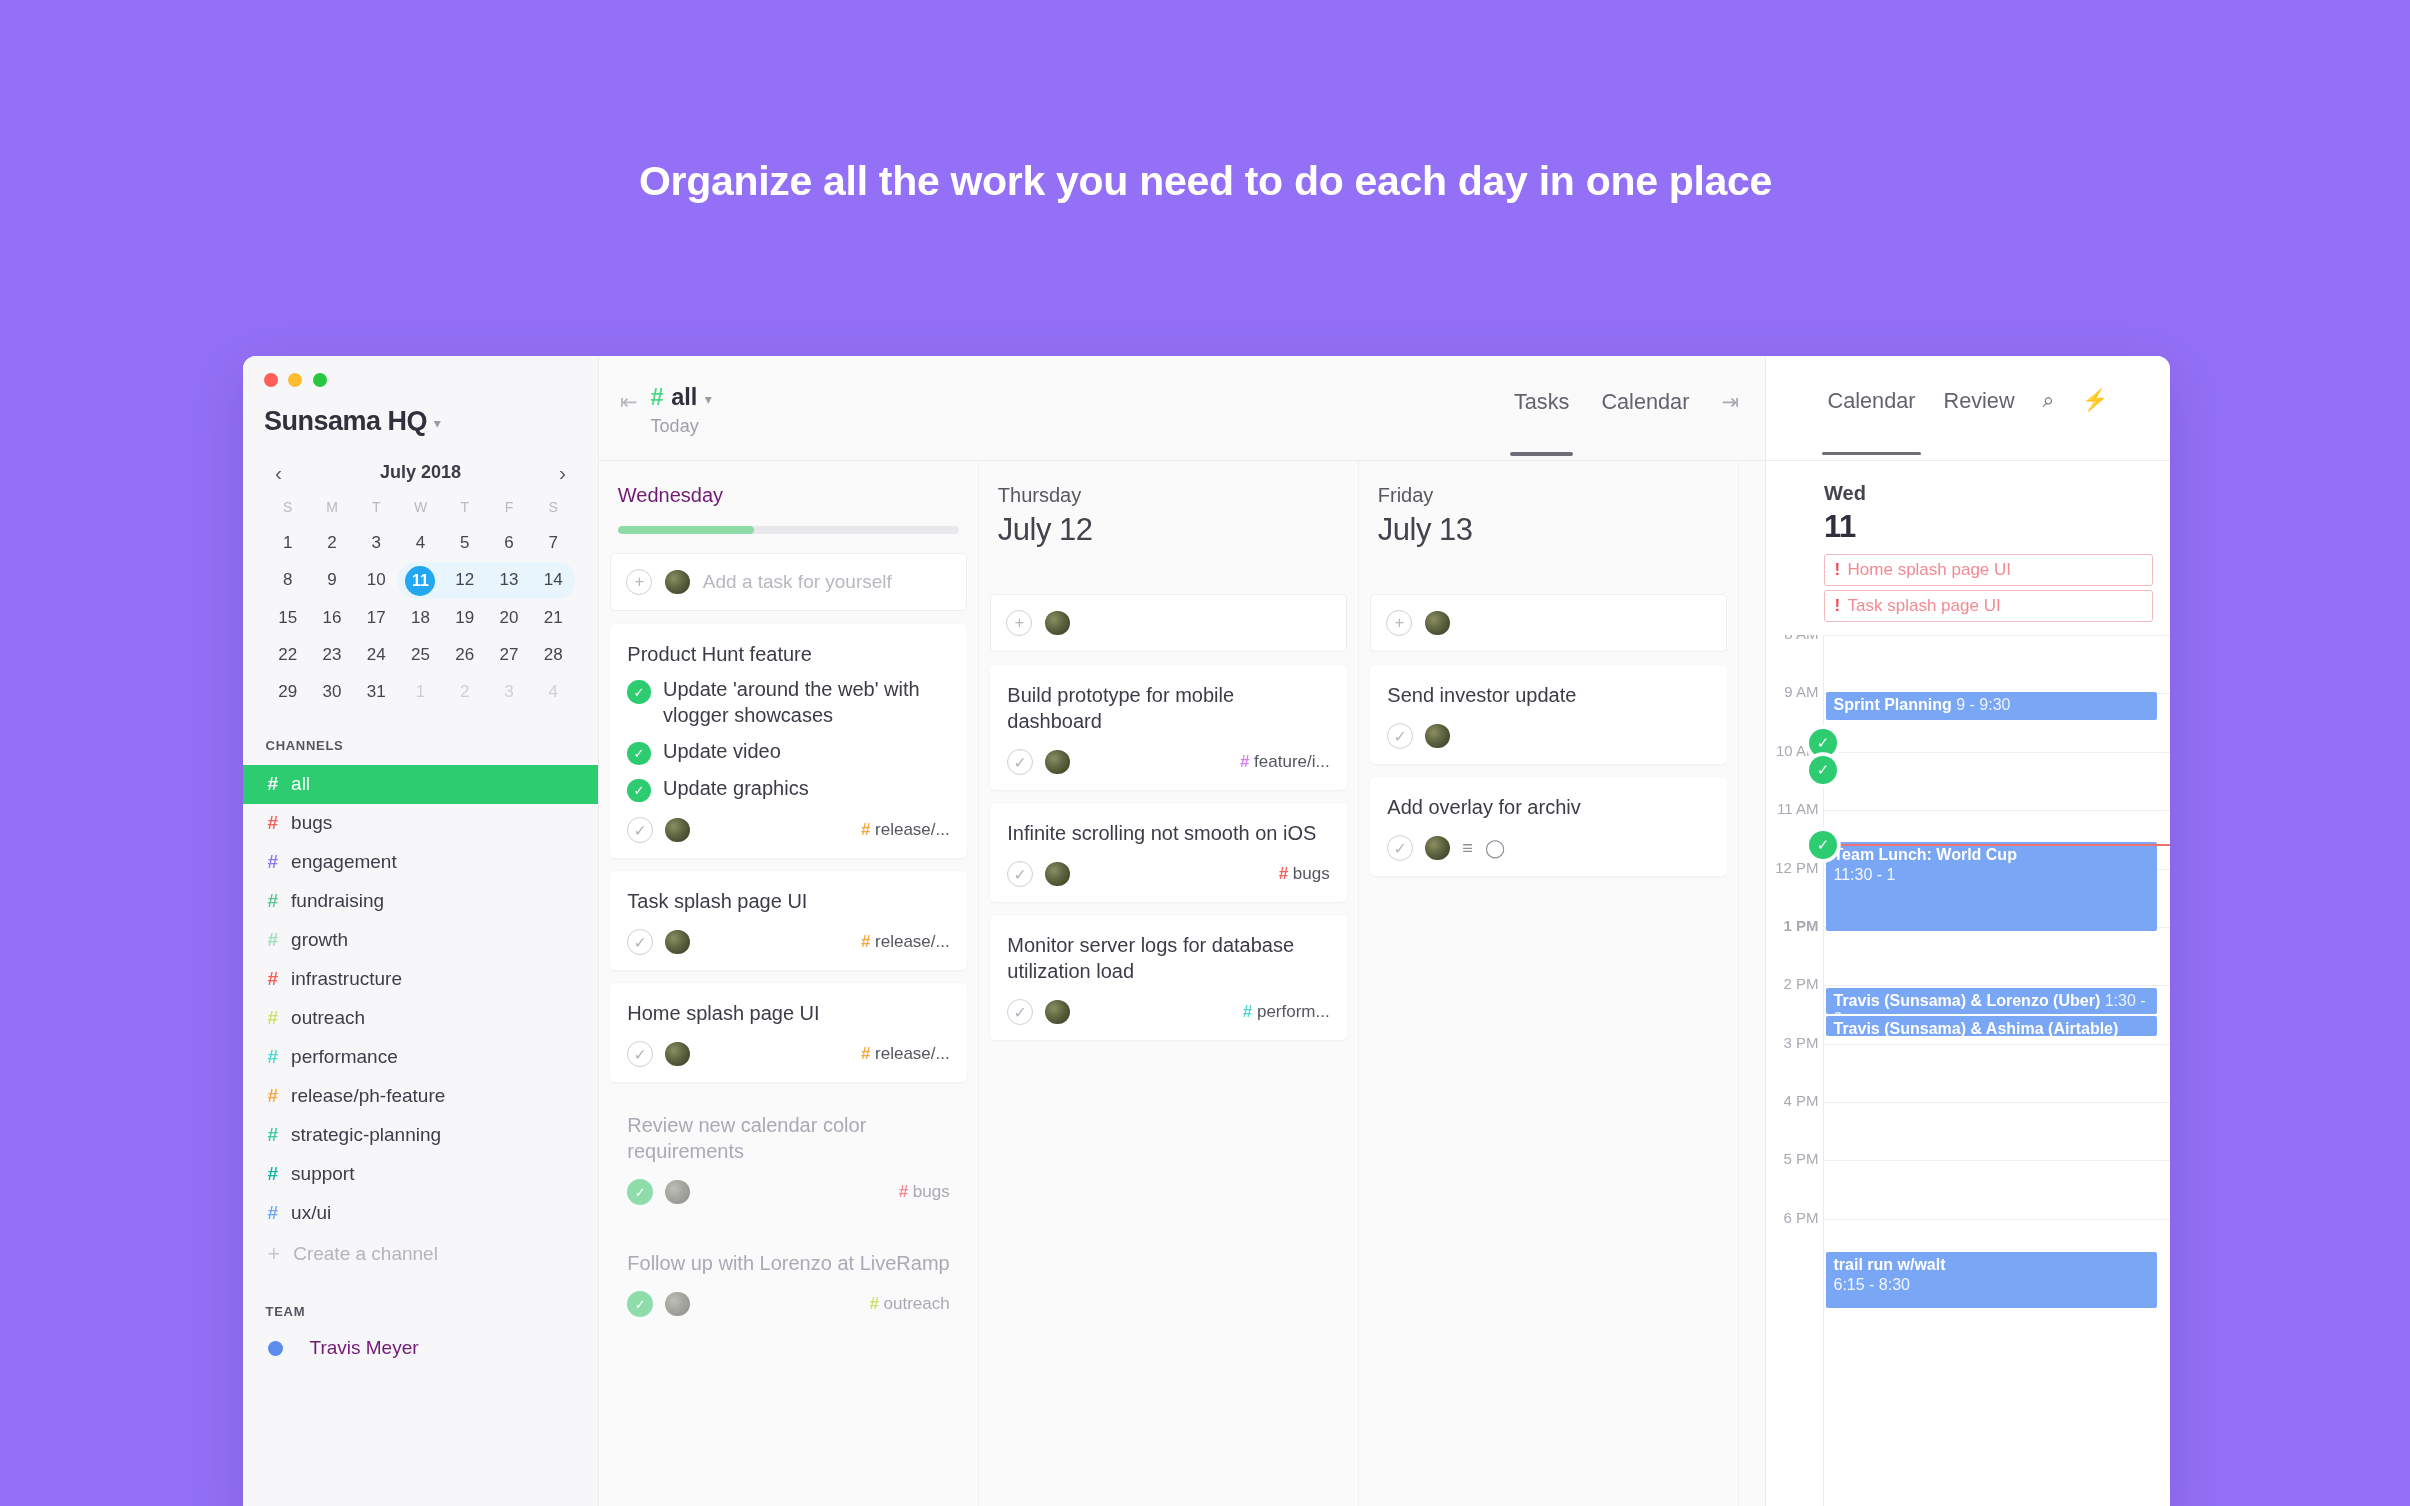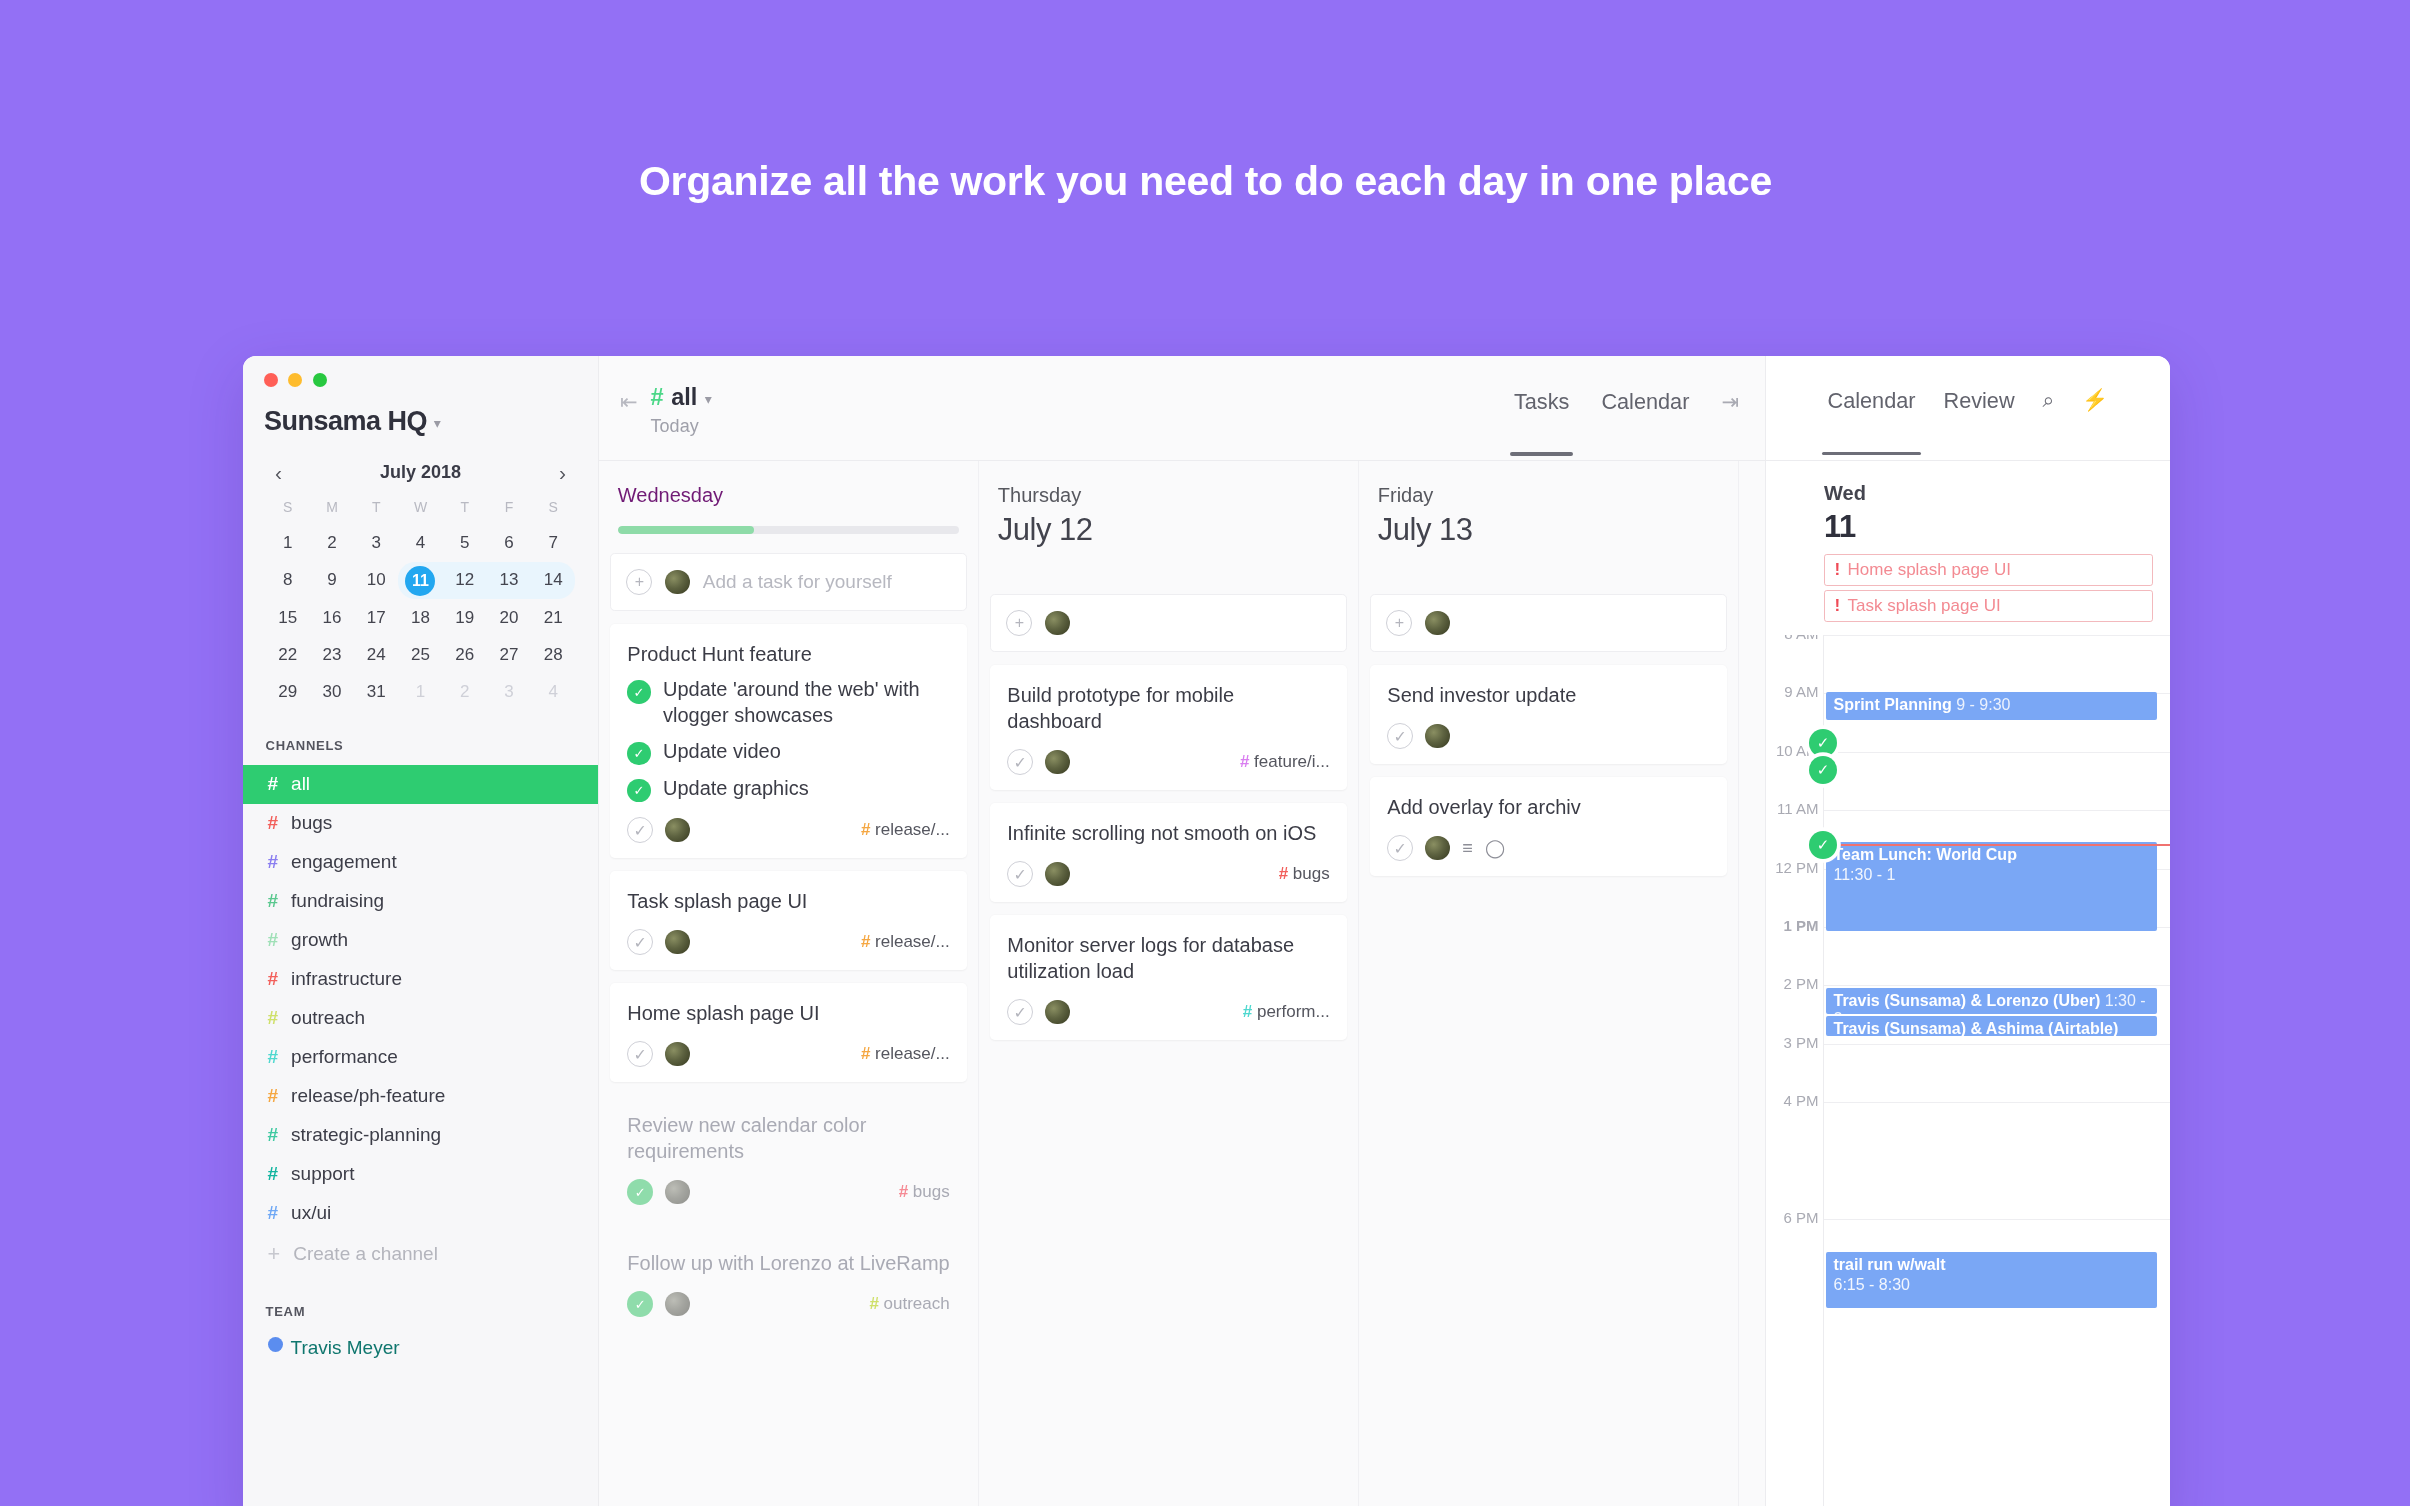--- a/index.html
+++ b/index.html
@@ -97,23 +97,23 @@
     font-size: 19px; color: #3c3d48;
     cursor: pointer;
   }
   .chan .hash { font-size: 19px; font-weight: bold; }
   .chan.active { background: #2ecc71; color: #fff; }
   .chan.active .hash { color: #ffffff; }
   .chan.create { color: #b4b5bd; }
   .chan.create .hash { color: #c7c8cf; font-weight: normal; font-size: 21.7px; }
 
   .member {
-    display: flex; gap: 8px;
+    display: flex; align-items: center; gap: 27px;
     padding: 7.5px 0 7.5px 24.5px;
-    font-size: 19px; color: #0f766e;
+    font-size: 19px; color: #701a75;
   }
   .bullet { width: 15px; height: 15px; border-radius: 50%; background: #5b8def; }
 
   
   .center { flex: 1 1 auto; display: flex; flex-direction: column; min-width: 0; background: #fafafb; }
   .center-head {
     height: 105px; flex: 0 0 105px;
     border-bottom: 0.9px solid #ececef;
     display: flex; align-items: flex-start; padding: 28px 26px 0 21px;
     background: #fafafb;
@@ -610,20 +610,24 @@
           <div class="ln"></div>
         </div>
         <div class="hourrow" style="top: 409px;">
           <div class="lbl">3 PM</div>
           <div class="ln"></div>
         </div>
         <div class="hourrow" style="top: 467px;">
           <div class="lbl">4 PM</div>
           <div class="ln"></div>
         </div>
+        <div class="hourrow" style="top: 525px;">
+          <div class="lbl">5 PM</div>
+          <div class="ln"></div>
+        </div>
         <div class="hourrow" style="top: 584px;">
           <div class="lbl">6 PM</div>
           <div class="ln"></div>
         </div>
         <div class="ev" style="top: 57px; height: 28px;">
           <div class="t1">Sprint Planning<span class="time"> 9 - 9:30</span></div>
         </div>
         <div class="ev" style="top: 207px; height: 89px;">
           <div class="t1">Team Lunch: World Cup</div>
           <div class="t2">11:30 - 1</div>

